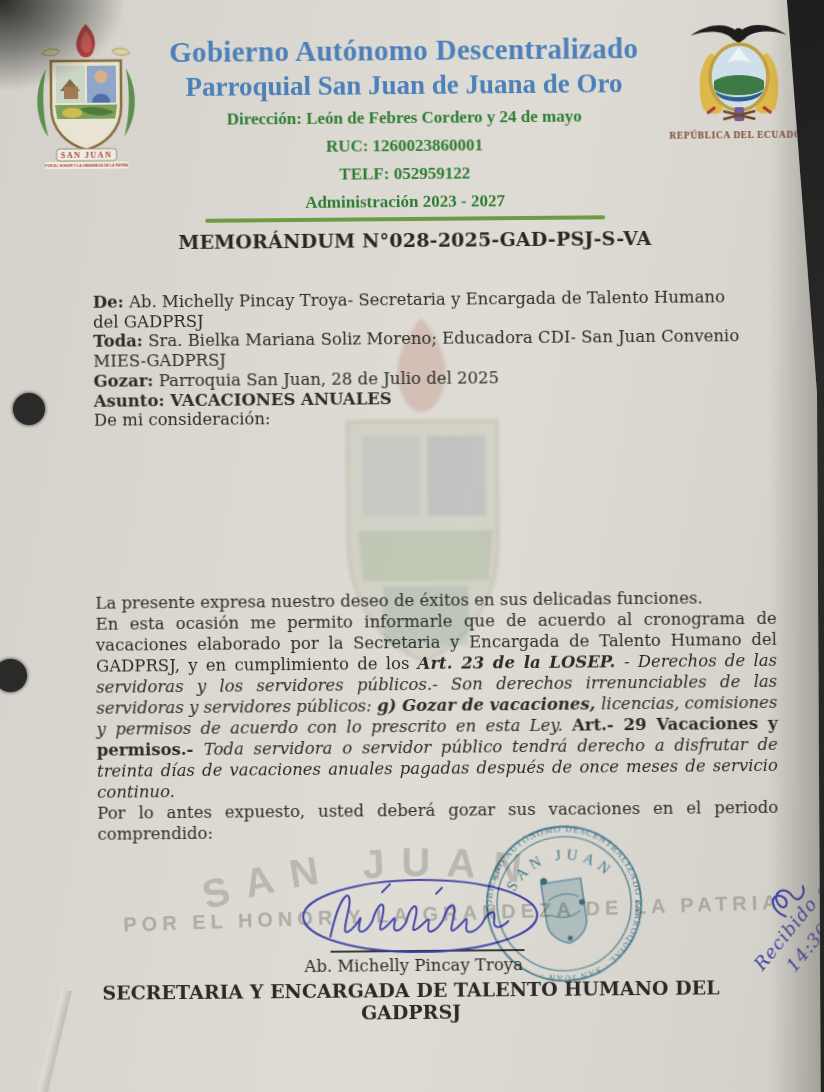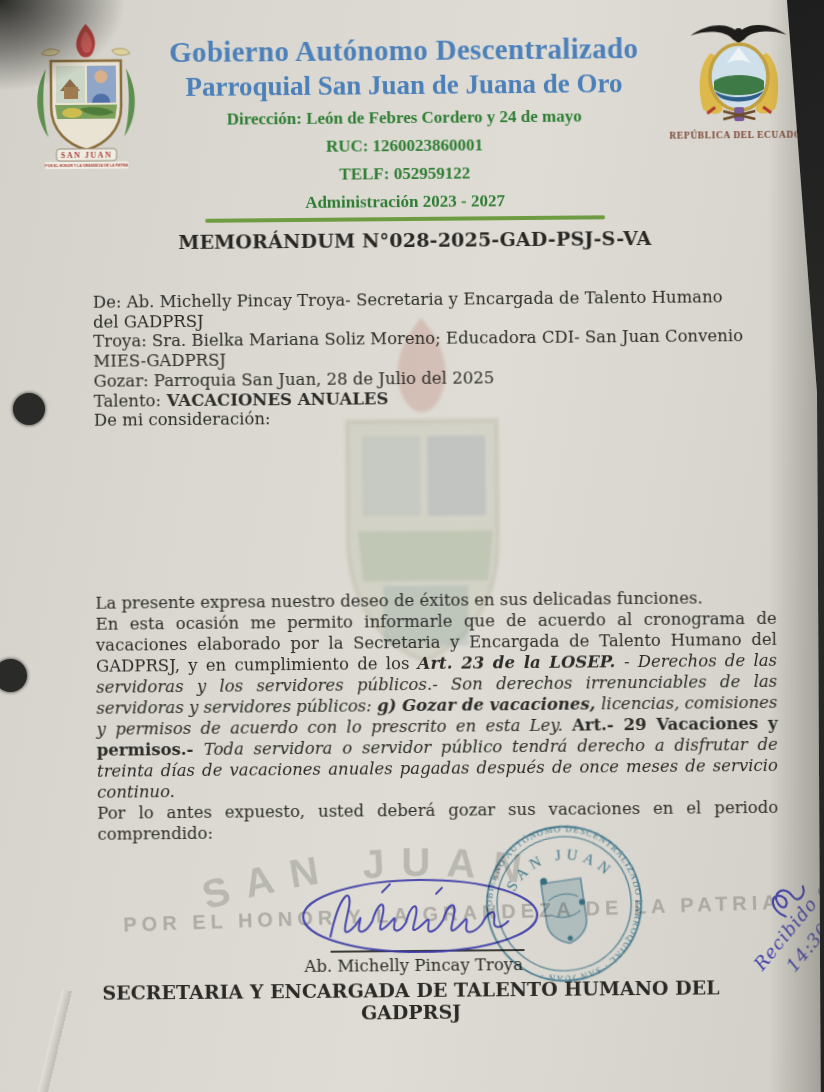--- a/index.html
+++ b/index.html
@@ -30,21 +30,21 @@
   .h-t1{font-size:29px;line-height:34px;color:var(--title_blue);letter-spacing:.3px;}
   .h-t2{font-size:27px;line-height:32px;color:var(--title_blue);margin-top:2px;}
   .h-info{font-size:17px;line-height:22px;color:var(--info_green);margin-top:6px;}
   .h-underline{width:400px;height:3.5px;background:var(--underline_green);margin:4px auto 0 auto;border-radius:2px;}
 
   
   .memo-title{position:absolute;left:95px;top:229px;width:645px;text-align:center;
         font-weight:bold;font-size:19px;color:#282723;letter-spacing:.2px;}
   .fields{position:absolute;left:95px;top:268px;width:664px;font-size:16.5px;line-height:19.7px;color:#2c2b27;}
   .fields .fline span{white-space:pre-line;}
-  .fields b{font-weight:normal;}
+  .fields b{font-weight:bold;}
   .salutation{margin-top:0;}
   .body{position:absolute;left:95px;top:430px;width:681px;font-size:16.5px;line-height:21px;
         color:#2c2b27;text-align:justify;}
   .run-r{font-style:normal;font-weight:normal;}
   .run-i{font-style:italic;}
   .run-b{font-weight:bold;}
   .run-bi{font-weight:bold;font-style:italic;}
   .sig-svg{position:absolute;left:293px;top:874px;z-index:4;}
   .sig-underline{position:absolute;left:327px;top:950px;width:194px;height:2px;background:#3a3a37;z-index:3;}
   .signer-name{position:absolute;left:95px;top:956px;width:630px;text-align:center;font-size:16.5px;color:#2c2b27;z-index:4;}
@@ -139,24 +139,24 @@
         <div class="h-info">Administración 2023 - 2027</div>
         <div class="h-underline"></div>
       </div>
 
       <div class="memo-title z1">MEMORÁNDUM N°028-2025-GAD-PSJ-S-VA</div>
 
       <div class="fields z1">
         <div>
             <div class="fline"><b>De:</b><span> Ab. Michelly Pincay Troya- Secretaria y Encargada de Talento Humano
 del GADPRSJ</span></div>
-            <div class="fline"><b>Troya:</b><span> Sra. Bielka Mariana Soliz Moreno; Educadora CDI- San Juan Convenio
+            <div class="fline"><b>Toda:</b><span> Sra. Bielka Mariana Soliz Moreno; Educadora CDI- San Juan Convenio
 MIES-GADPRSJ</span></div>
             <div class="fline"><b>Gozar:</b><span> Parroquia San Juan, 28 de Julio del 2025</span></div>
-            <div class="fline"><b>Talento:</b><span style="font-weight: bold;"> VACACIONES ANUALES</span></div>
+            <div class="fline"><b>Asunto:</b><span style="font-weight: bold;"> VACACIONES ANUALES</span></div>
           </div>
         <div class="salutation">De mi consideración:</div>
       </div>
 
       <div class="body z1">
           <div class="para"><span class="run-r">La presente expresa nuestro deseo de éxitos en sus delicadas funciones.</span></div>
           <div class="para"><span class="run-r">En esta ocasión me permito informarle que de acuerdo al cronograma de vacaciones elaborado por la Secretaria y Encargada de Talento Humano del GADPRSJ, y  en cumplimiento de los </span><span class="run-bi">Art. 23 de la LOSEP. </span><span class="run-i">- Derechos de las servidoras y los servidores públicos.- Son derechos irrenunciables de las servidoras y servidores públicos: </span><span class="run-bi">g) Gozar de vacaciones, </span><span class="run-i">licencias, comisiones y permisos de acuerdo con lo prescrito en esta Ley. </span><span class="run-b">Art.- 29 Vacaciones y permisos.- </span><span class="run-i">Toda servidora o servidor público tendrá derecho a disfrutar de treinta días de vacaciones anuales pagadas después de once meses de servicio continuo.</span></div>
           <div class="para"><span class="run-r">Por lo antes expuesto, usted deberá gozar sus vacaciones en el periodo comprendido:</span></div>
         </div>
 

